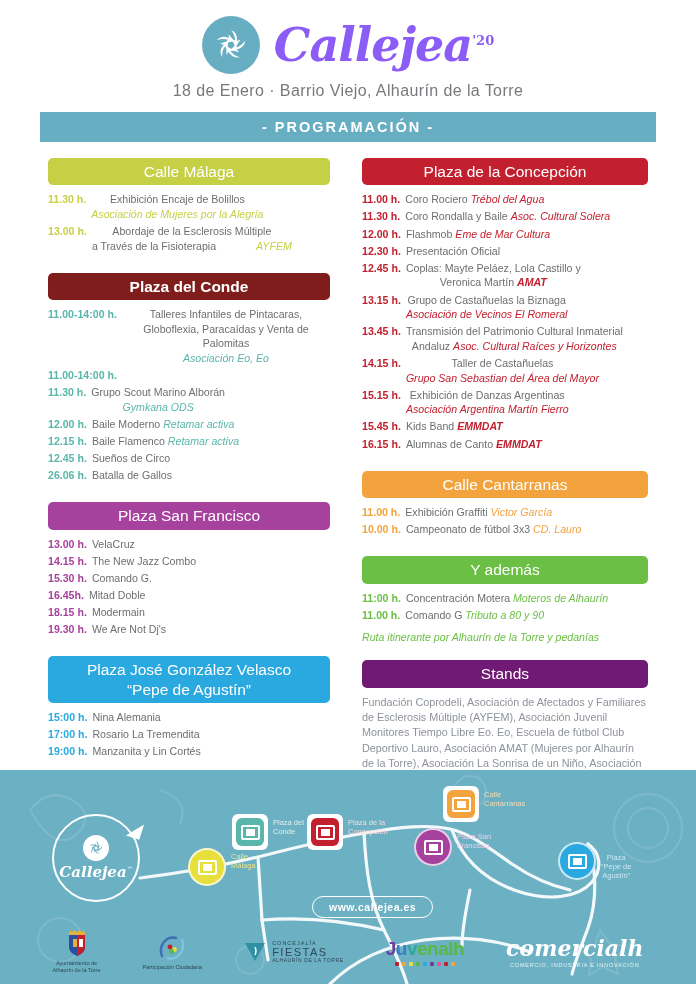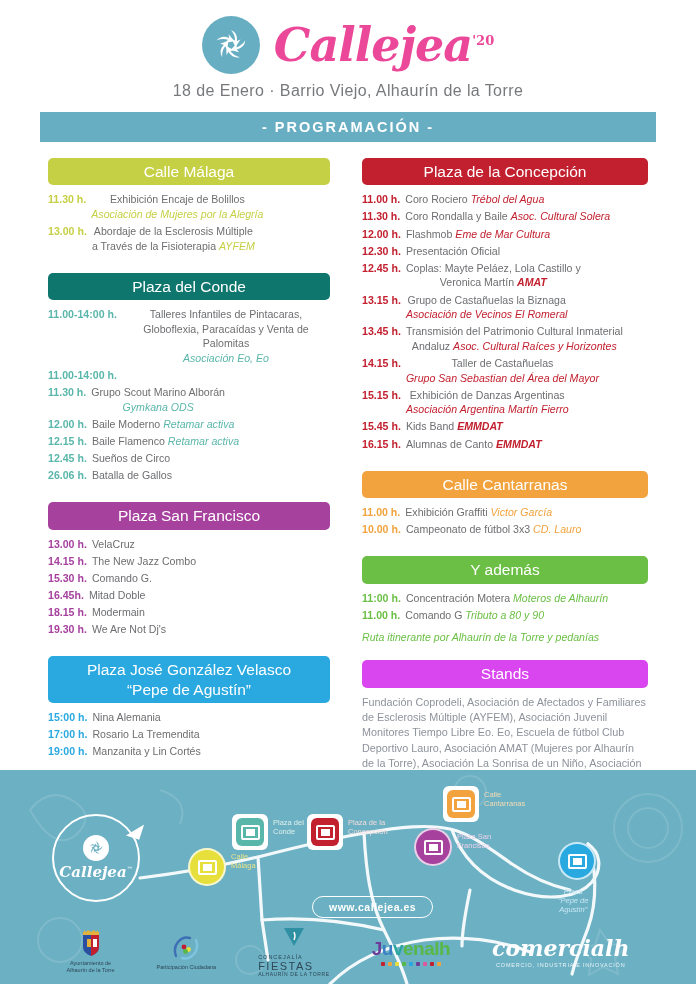--- a/index.html
+++ b/index.html
@@ -4,21 +4,21 @@
 <style>
   html,body{margin:0;padding:0;background:#e8e8e8;}
   .page{width:696px;height:984px;position:relative;background:#ffffff;margin:0 auto;
         font-family:"Liberation Sans",sans-serif;overflow:hidden;}
   
   .hdr{padding-top:16px;text-align:center;}
   .brandrow{display:flex;align-items:center;justify-content:center;gap:14px;}
   .logo-circle{width:58px;height:58px;border-radius:50%;background:#68aec3;display:flex;
                align-items:center;justify-content:center;}
   .brand{font-family:"DejaVu Serif",serif;font-style:italic;font-weight:bold;
-         font-size:46px;color:#ec4899;letter-spacing:-1px;line-height:1;}
+         font-size:46px;color:#8b5cf6;letter-spacing:-1px;line-height:1;}
   .brand sup{font-size:13px;font-style:normal;font-weight:bold;letter-spacing:0;}
   .subtitle{margin-top:8px;font-size:16px;color:#77797c;letter-spacing:.4px;}
   .banner{margin:12px 40px 0 40px;background:#68aec3;color:#fff;text-align:center;
           font-size:14.5px;font-weight:bold;letter-spacing:2px;padding:7px 0;}
   
   .main{display:flex;gap:32px;padding:16px 40px 0 48px;}
   .col{display:flex;flex-direction:column;}
   .col-left{width:282px;}
   .col-right{width:286px;}
   .sec{margin-bottom:17px;}
@@ -56,21 +56,21 @@
   .stage:after{content:"";position:absolute;left:3px;right:3px;top:2px;bottom:2px;background:#fff;}
   .plabel{font-size:7.5px;line-height:1.2;padding-top:4px;}
   .plabel.below{text-align:center;padding-top:2px;}
   .webpill{position:absolute;left:312px;top:126px;border:1.5px solid #fff;border-radius:13px;
            padding:4px 16px;color:#fff;font-size:10.5px;font-weight:bold;letter-spacing:.5px;}
   
   .logos{position:absolute;left:0;bottom:4px;width:696px;height:56px;display:flex;
          align-items:center;justify-content:center;gap:42px;}
   .lg{display:flex;flex-direction:column;align-items:center;color:#2e4857;}
   .lg .cap{font-size:5.5px;text-align:center;line-height:1.25;margin-top:2px;}
-  .lg-fiestas{flex-direction:column;gap:6px;}
+  .lg-fiestas{flex-direction:row;gap:6px;}
   .lg-fiestas .txt{display:flex;flex-direction:column;line-height:1.1;color:#2e4857;}
   .lg-fiestas .t1{font-size:5.5px;letter-spacing:1px;}
   .lg-fiestas .t2{font-size:11px;letter-spacing:1.5px;}
   .lg-fiestas .t3{font-size:5px;letter-spacing:.6px;}
   .juv{font-size:19px;font-weight:bold;letter-spacing:-0.5px;}
   .juvdots{display:flex;gap:3px;margin-top:2px;justify-content:center;}
   .juvdots i{width:4px;height:4px;border-radius:1px;display:block;}
   .comer{font-family:"DejaVu Serif",serif;font-style:italic;font-weight:bold;color:#fff;
          font-size:22px;line-height:1;}
   .comer-cap{color:rgba(255,255,255,.85);font-size:5.5px;letter-spacing:.8px;margin-top:3px;text-align:center;}
@@ -109,26 +109,26 @@
           <div class="sec-head" style="background: rgb(198, 208, 69);">
             <div>Calle Málaga</div>
           </div>
           <div class="events">
             <div class="ev">
               <span class="time" style="color: rgb(198, 208, 69);">11.30 h.</span>
               <span class="desc"><span>Exhibición Encaje de Bolillos</span><br><span class="credit" style="color: rgb(198, 208, 69);">Asociación de Mujeres por la Alegría</span></span>
             </div>
             <div class="ev">
               <span class="time" style="color: rgb(198, 208, 69);">13.00 h.</span>
-              <span class="desc"><span>Abordaje de la Esclerosis Múltiple</span><br><span>a Través de la Fisioterapia </span><span class="credit" style="color: rgb(198, 208, 69);">AYFEM</span></span>
-            </div>
-          </div>
-        </div>
-        <div class="sec">
-          <div class="sec-head" style="background: #0f766e;">
+              <span class="desc"><span>Abordaje de la Esclerosis Múltiple</span><br><span>a Través de la Fisioterapia </span><span class="credit" style="color: rgb(198, 208, 69); margin-left: 37px;">AYFEM</span></span>
+            </div>
+          </div>
+        </div>
+        <div class="sec">
+          <div class="sec-head" style="background: #7f1d1d; font-weight: bold;">
             <div>Plaza del Conde</div>
           </div>
           <div class="events">
             <div class="ev">
               <span class="time" style="color: rgb(89, 182, 170);">11.00-14:00 h.</span>
               <span class="desc"><span>Talleres Infantiles de Pintacaras,</span><br><span>Globoflexia, Paracaídas y Venta de Palomitas</span><br><span class="credit" style="color: rgb(89, 182, 170);">Asociación Eo, Eo</span></span>
             </div>
             <div class="ev">
               <span class="time" style="color: rgb(89, 182, 170);">11.00-14:00 h.</span>
             </div>
@@ -283,21 +283,21 @@
               <span class="desc"><span>Concentración Motera </span><span class="credit" style="color: rgb(106, 191, 68);">Moteros de Alhaurín</span></span>
             </div>
             <div class="ev">
               <span class="time" style="color: rgb(106, 191, 68);">11.00 h.</span>
               <span class="desc"><span>Comando G </span><span class="credit" style="color: rgb(106, 191, 68);">Tributo a 80 y 90</span></span>
             </div>
           </div>
           <div class="note" style="color: rgb(106, 191, 68);">Ruta itinerante por Alhaurín de la Torre y pedanías</div>
         </div>
         <div class="sec">
-          <div class="sec-head" style="background: #d946ef;">
+          <div class="sec-head" style="background: #701a75;">
             <div>Stands</div>
           </div>
           <div class="para">Fundación Coprodeli, Asociación de Afectados y Familiares de Esclerosis Múltiple (AYFEM), Asociación Juvenil Monitores Tiempo Libre Eo. Eo, Escuela de fútbol Club Deportivo Lauro, Asociación AMAT (Mujeres por Alhaurín de la Torre), Asociación La Sonrisa de un Niño, Asociación Argentina Martín Fierro, Asociación Española Contra el Cáncer y Asociación Juvenil Corresponsales Juveniles, Asociación Mujeres Victoria Kent, Asociación Benefico Cristiana, Asociación Vecinos Barrio Viejo, Asociación Vecinos Viñagrande. Asociación Casa Regional Ceuta</div>
         </div>
       </div>
   </div>
 
   <div class="footer">
     <svg class="mapsvg" width="696" height="214" viewBox="0 0 696 214">
 
@@ -369,21 +369,21 @@
             </div>
           </div>
           <div class="plabel" style="color: rgb(246, 220, 180);">Calle<br>Cantarranas</div>
         </div>
         <div class="pin" style="left: 414px; top: 58px;">
           <div class="picon circle" style="background: rgb(166, 65, 158);">
             <div class="stage"></div>
           </div>
           <div class="plabel" style="color: rgb(237, 209, 234);">Plaza San<br>Francisco</div>
         </div>
-        <div class="pin" style="left: 558px; top: 72px; flex-direction: column; align-items: flex-start; font-style: italic;">
+        <div class="pin" style="left: 558px; top: 72px; flex-direction: row; align-items: flex-end;">
           <div class="picon circle" style="background: rgb(41, 169, 224);">
             <div class="stage"></div>
           </div>
           <div class="plabel below" style="color: rgb(201, 232, 245);">Plaza<br>“Pepe de<br>Agustín”</div>
         </div>
       </div>
 
     <div class="webpill">www.callejea.es</div>
 
     <div class="logos">

